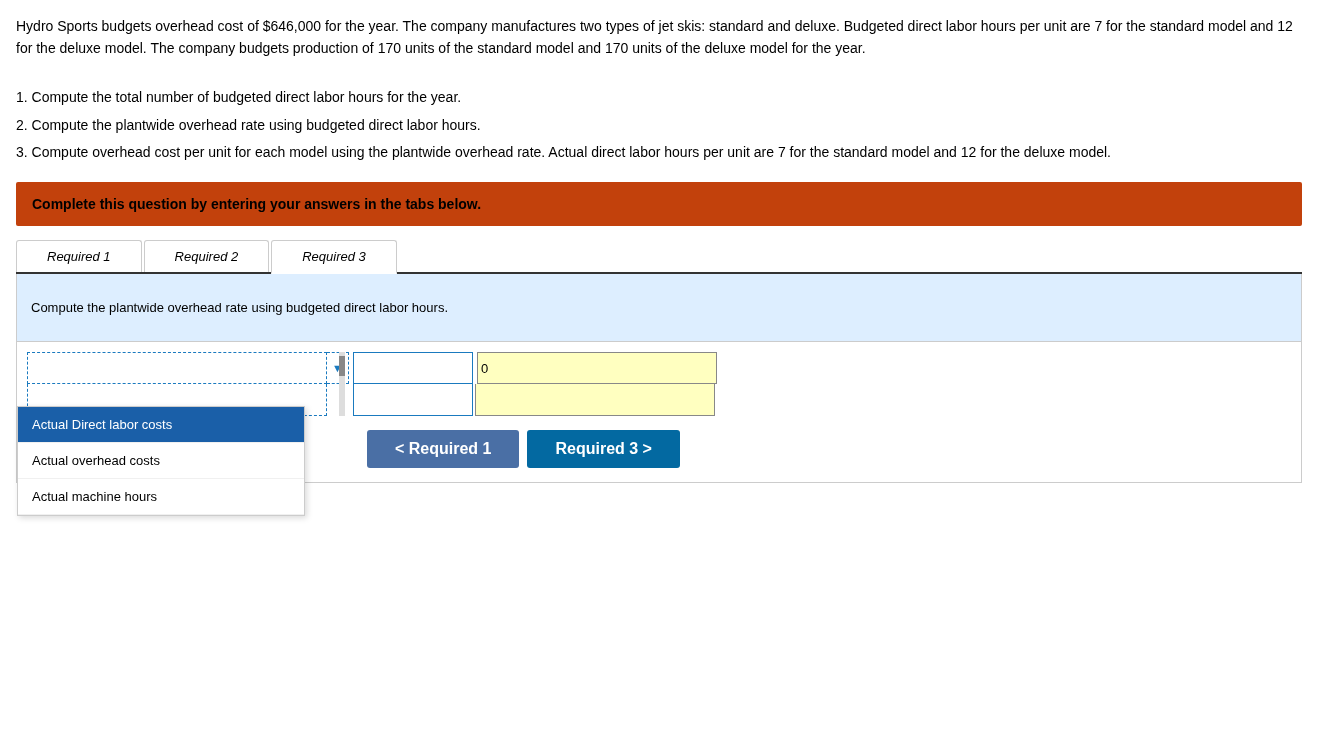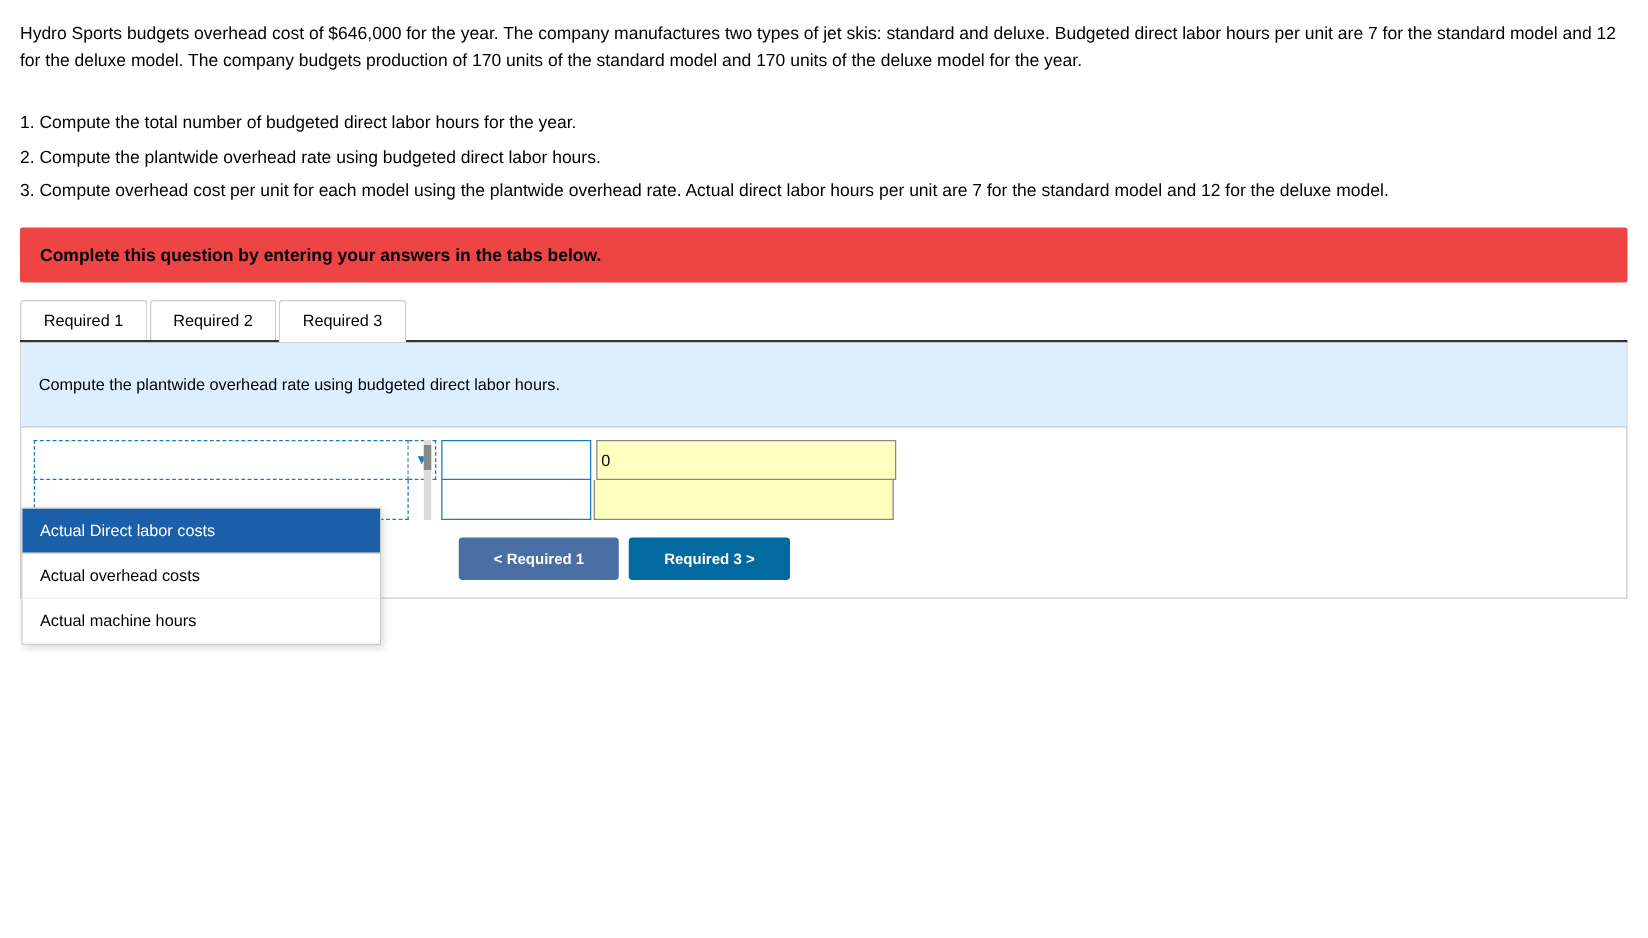--- a/index.html
+++ b/index.html
@@ -11,43 +11,44 @@
       padding: 16px;
       width: 1318px;
       min-height: 750px;
     }
     .problem-text {
       margin-bottom: 18px;
       line-height: 1.55;
     }
     .problem-text p { margin-bottom: 6px; }
     .complete-banner {
-      background: #ef4444;
+      background: #c2410c;
       padding: 14px 16px;
       font-weight: bold;
       margin-bottom: 14px;
       border-radius: 2px;
     }
     .tabs-container {
       margin-bottom: 0;
     }
     .tabs-row {
       display: flex;
       border-bottom: 2px solid #333;
       gap: 0;
     }
     .tab {
-      padding: 8px 18px;
+      padding: 8px 30px;
       border: 1px solid #ccc;
       border-bottom: none;
       background: #fff;
       cursor: pointer;
       font-size: 13px;
       margin-right: 2px;
       border-radius: 3px 3px 0 0;
+      font-style: italic;
     }
     .tab.active {
       background: #fff;
       border-bottom: 2px solid #fff;
       font-weight: normal;
       margin-bottom: -2px;
       z-index: 1;
     }
     .tab-content {
       border: 1px solid #ccc;
@@ -144,21 +145,21 @@
       margin-left: 2px;
     }
     .nav-buttons {
       display: flex;
       gap: 8px;
       margin-top: 14px;
       padding-left: 340px;
     }
     .nav-btn {
       padding: 10px 28px;
-      font-size: 12px;
+      font-size: 16px;
       font-weight: bold;
       cursor: pointer;
       border: none;
       border-radius: 3px;
     }
     .nav-btn-prev {
       background: #4a6fa5;
       color: #fff;
     }
     .nav-btn-next {

